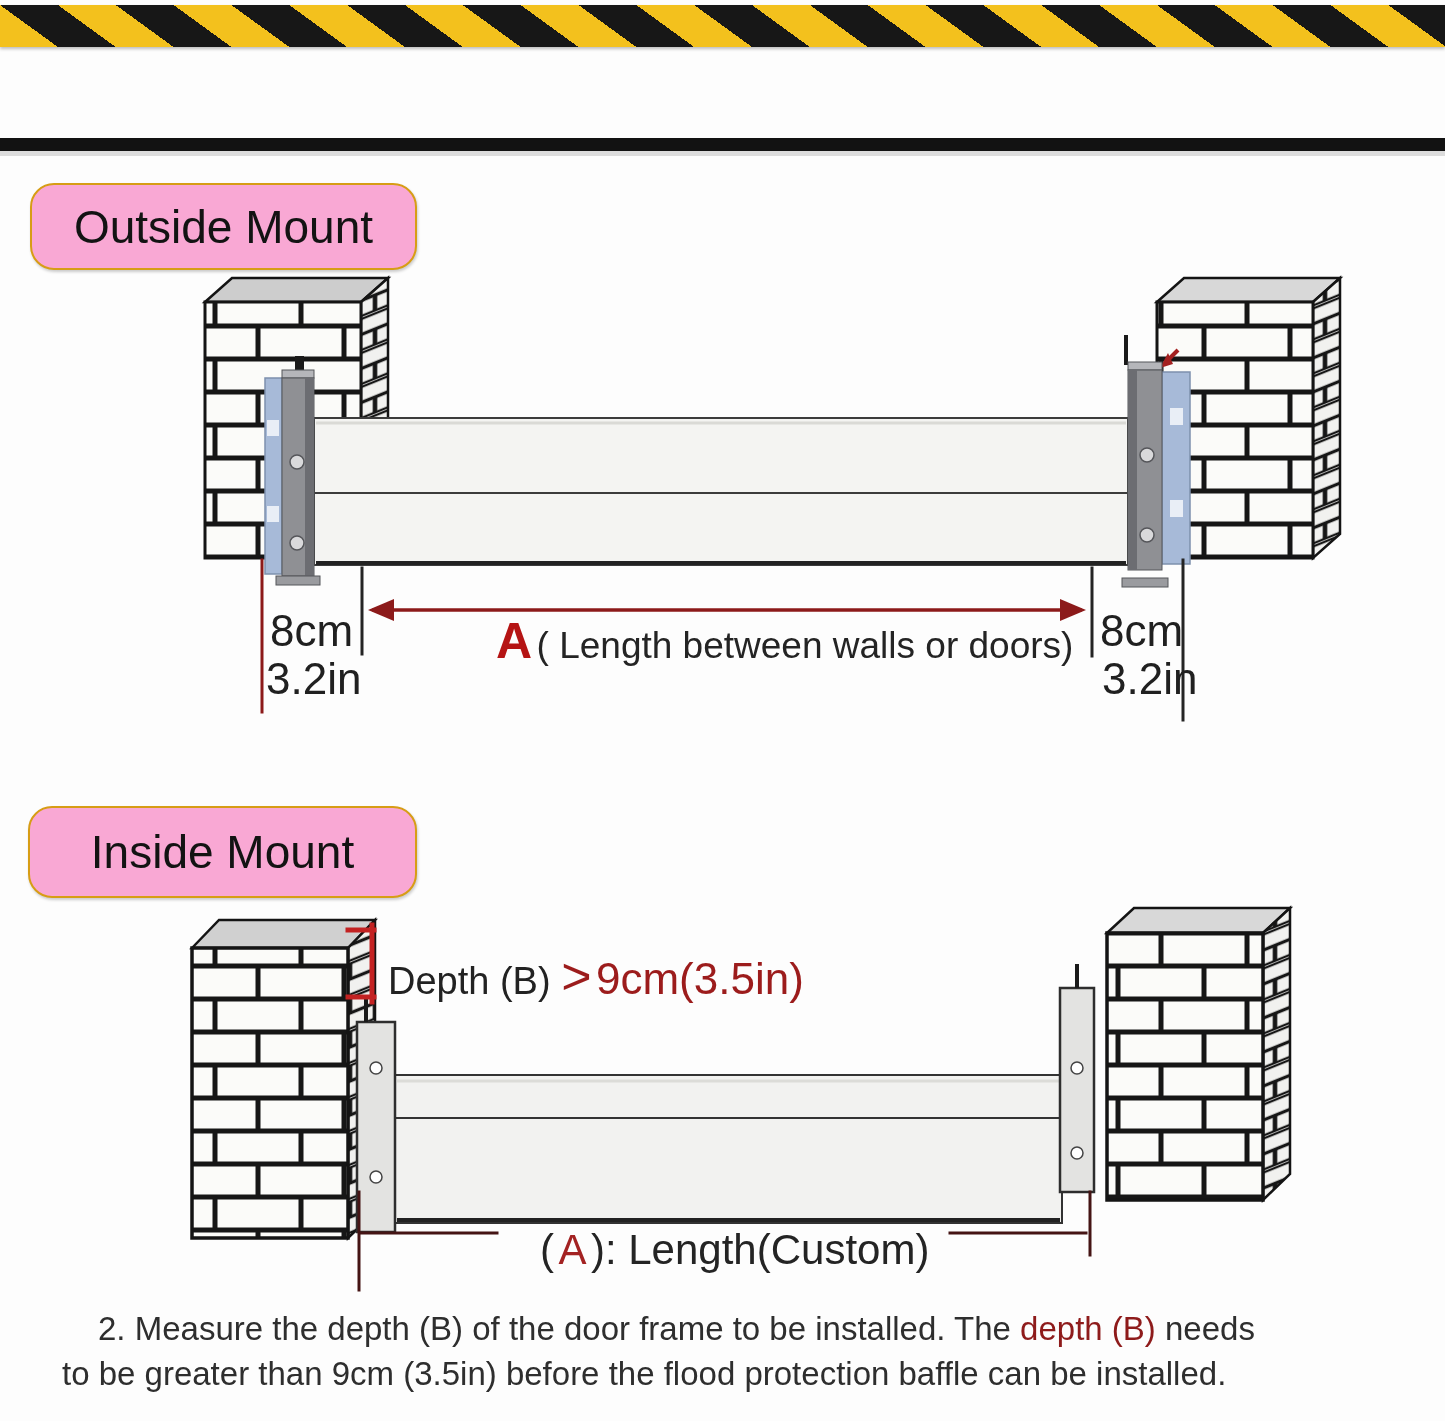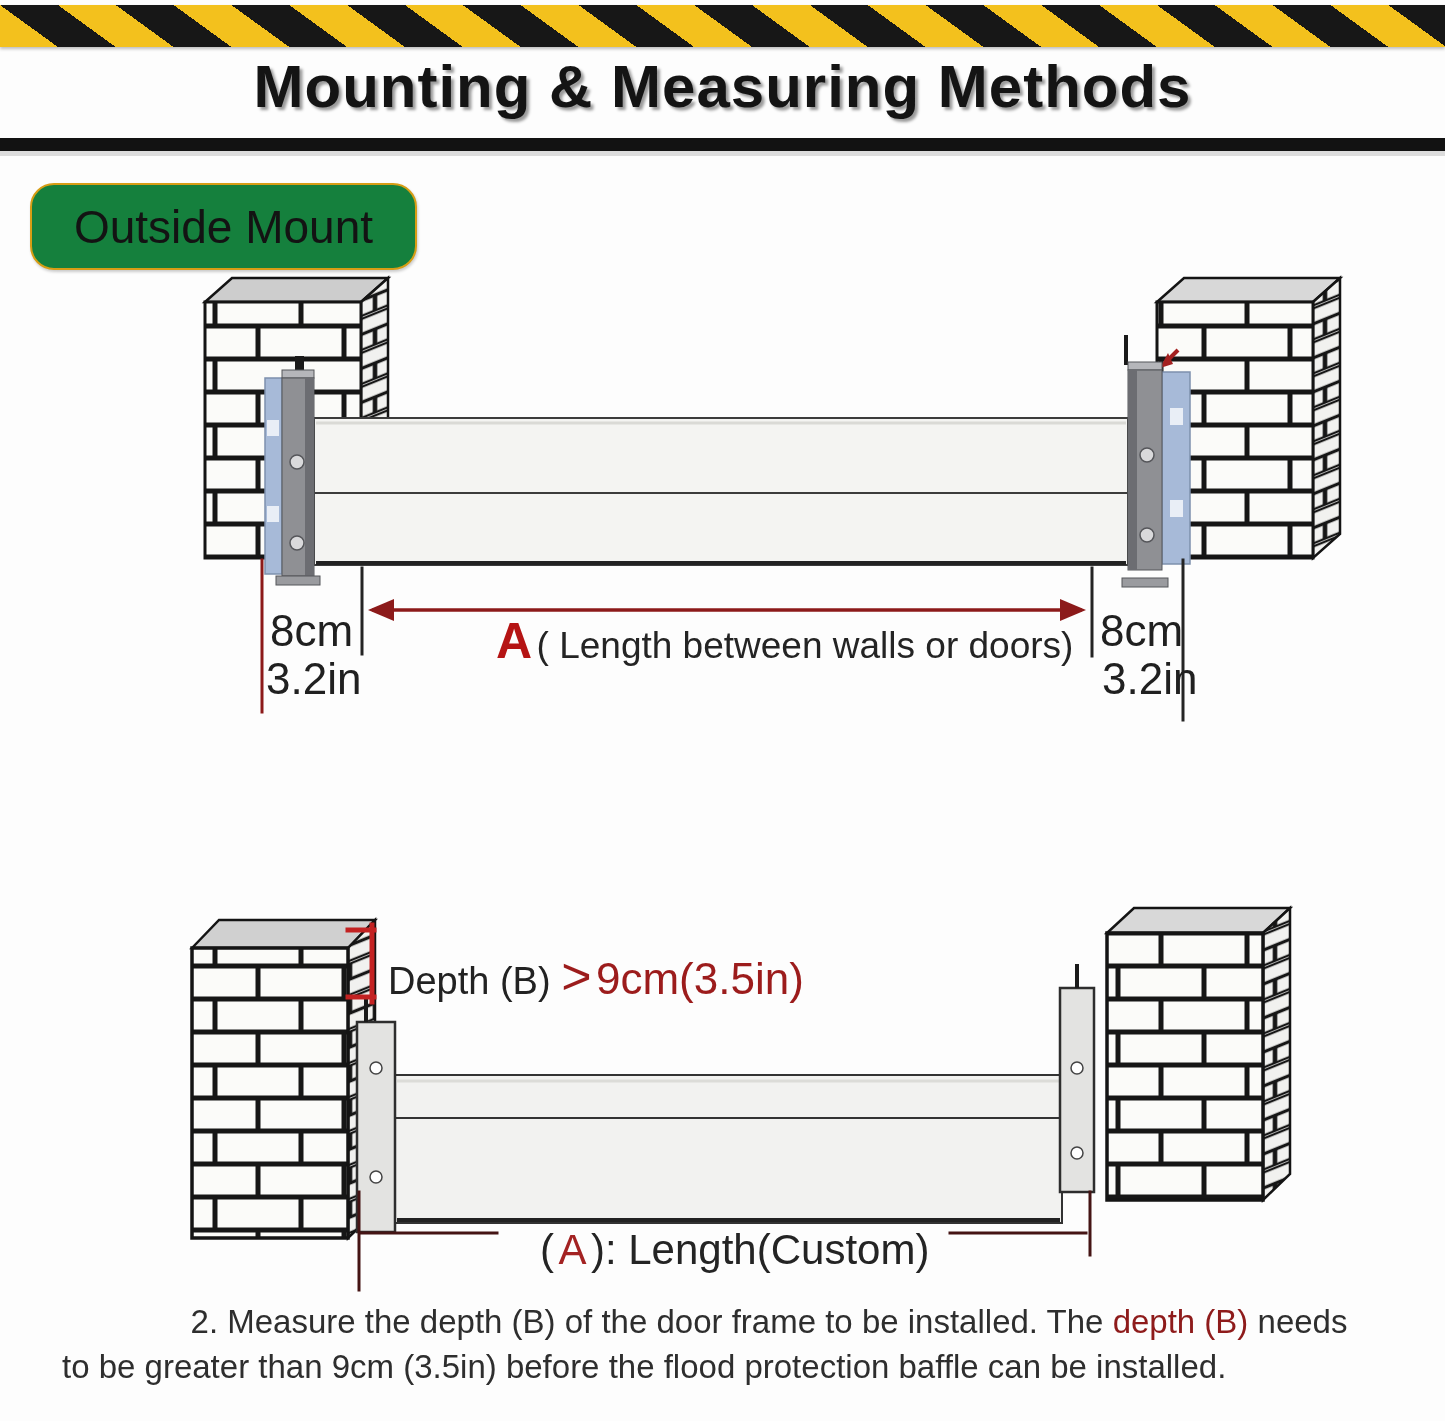--- a/index.html
+++ b/index.html
@@ -15,51 +15,48 @@
   }
   .title-wrap{position:absolute;left:0;top:52px;width:1445px;text-align:center;}
   .title-wrap h1{
     margin:0;font-size:60px;font-weight:700;letter-spacing:1px;color:#141414;
     text-shadow:3px 3px 3px #9a9a9a;
   }
   .black-bar{position:absolute;left:0;top:138px;width:1445px;height:13px;background:#121212;}
   .gray-bar{position:absolute;left:0;top:151px;width:1445px;height:5px;background:#dcdcdc;}
   
   .badge{
-    position:absolute;background:#15803d;border:2px solid #d79d15;border-radius:24px;
+    position:absolute;background:#f9a8d4;border:2px solid #d79d15;border-radius:24px;
     display:flex;align-items:center;justify-content:center;
     font-size:46px;color:#131313;box-shadow:1px 2px 3px rgba(0,0,0,.2);
   }
   .badge-outside{left:30px;top:183px;width:383px;height:83px;}
   .badge-inside{left:28px;top:806px;width:385px;height:88px;}
   
   .diagram{position:absolute;left:0;width:1445px;pointer-events:none;}
   #diagram1{top:260px;height:470px;}
   #diagram2{top:900px;height:400px;}
   svg{font-family:"Liberation Sans",sans-serif;}
   
   .steps{position:absolute;color:#2e2e2e;}
   .steps-outside{left:128px;top:700px;font-size:35px;line-height:46px;width:1250px;}
   .steps-outside .step+.step{margin-top:14px;}
   .steps-inside{left:60px;top:1290px;font-size:33px;line-height:40px;width:1380px;}
   .steps-inside .line1{padding-left:35px;}
-  .steps-inside .line2{padding-left:38px;margin-top:12px;text-align:center;}
+  .steps-inside .line2{padding-left:38px;margin-top:19px;}
   .steps-inside .line3{padding-left:2px;margin-top:5px;}
   .red{color:#8e1b1b;}
   .step,.line1,.line2,.line3{white-space:nowrap;}
 </style>
 </head>
 <body>
 
 <div class="page">
 
   <div class="caution-stripe"></div>
-  <div class="title-wrap">
-    <h1>Mounting &amp; Measuring Methods</h1>
-  </div>
   <div class="black-bar"></div>
   <div class="gray-bar"></div>
 
   <div class="badge badge-outside">
     <span>Outside Mount</span>
   </div>
 
   <svg id="diagram1" class="diagram" viewBox="0 0 1445 470">
     <defs>
       <pattern id="brickA" width="172" height="66" patternUnits="userSpaceOnUse">
@@ -143,20 +140,23 @@
     <text x="266" y="434" font-size="44" fill="#202020">3.2in</text>
     <text x="1100" y="386" font-size="44" fill="#202020">8cm</text>
     <text x="1102" y="434" font-size="44" fill="#202020">3.2in</text>
     <text x="496" y="398">
       <tspan font-size="50" font-weight="bold" fill="#b51414">A</tspan>
       <tspan font-size="37" fill="#242424">( Length between walls or doors)</tspan>
     </text>
   </svg>
 
 
+  <div class="badge badge-inside">
+    <span>Inside Mount</span>
+  </div>
 
   <svg id="diagram2" class="diagram" viewBox="0 0 1445 400">
 
     <g>
       <polygon points="192,48 219,20 375,20 348,48" fill="#d0d0d0" stroke="#141414" stroke-width="2.5"></polygon>
       <polygon points="348,48 375,20 375,312 348,338" fill="url(#brickSide)" stroke="#141414" stroke-width="2.5"></polygon>
       <rect x="192" y="48" width="156" height="290" fill="url(#brickA)" stroke="#141414" stroke-width="3.5"></rect>
     </g>
 
     <g>

